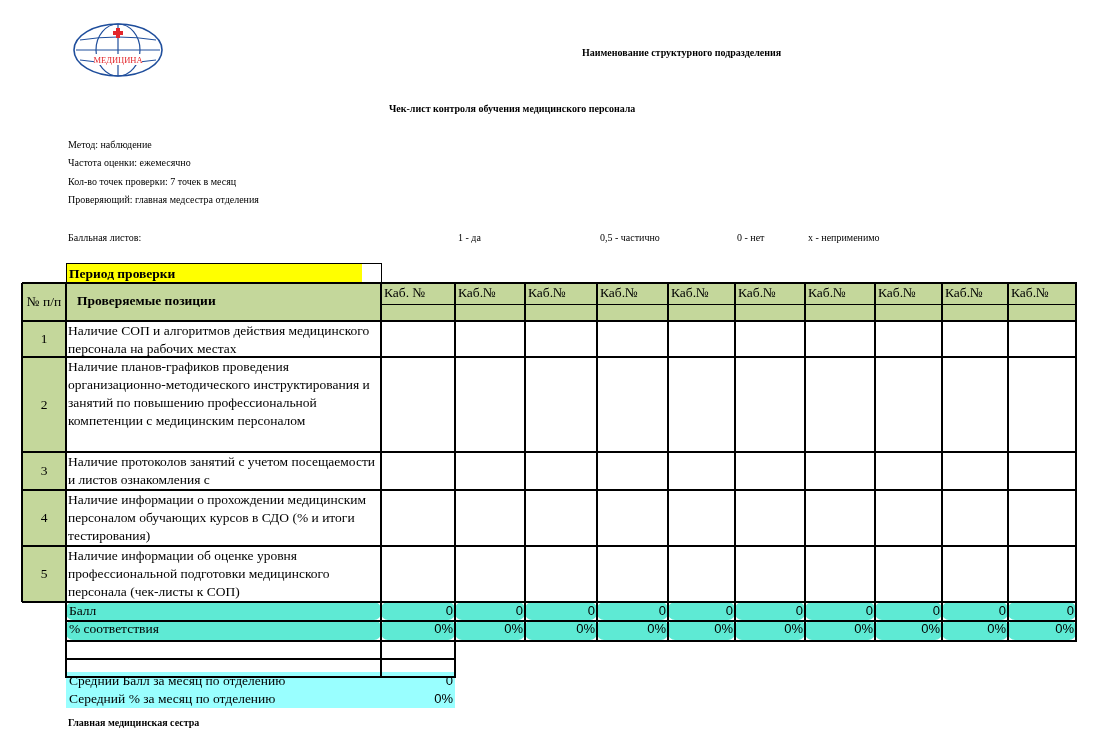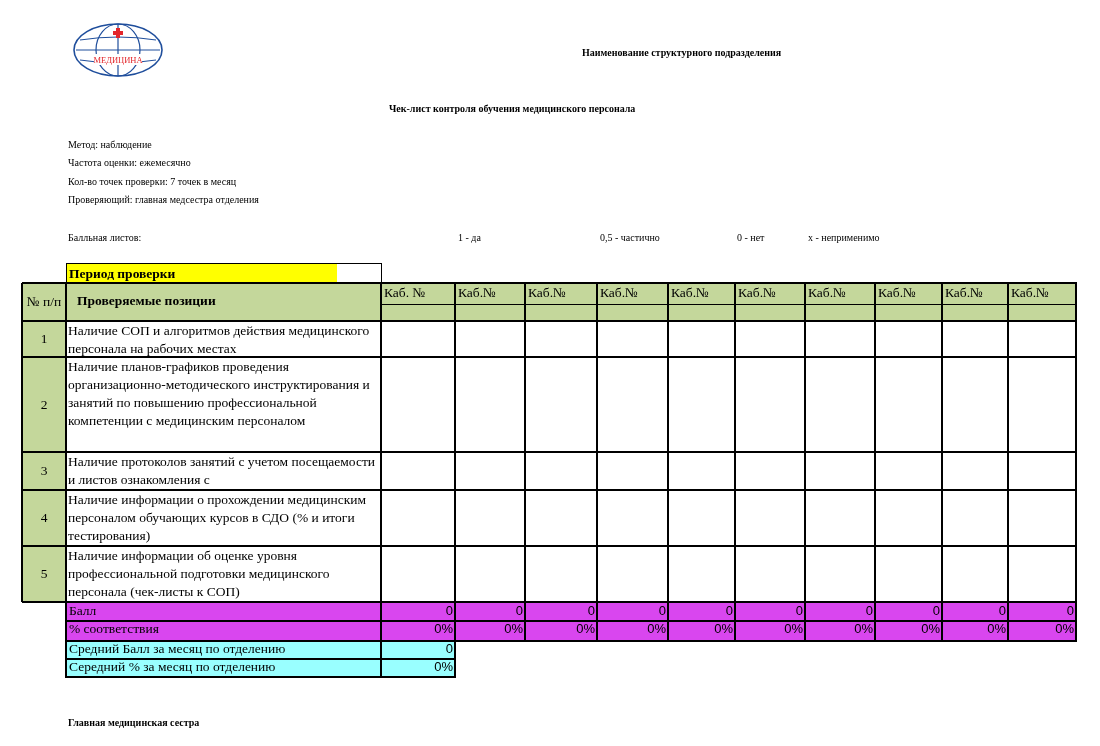--- a/index.html
+++ b/index.html
@@ -3,22 +3,22 @@
 <meta charset="utf-8">
 <style>
   html,body{margin:0;padding:0;background:#fff;}
   body{width:1100px;height:746px;position:relative;overflow:hidden;font-family:"Liberation Serif","DejaVu Serif",serif;color:#000;}
   .abs{position:absolute;}
   .txt{font-size:10px;line-height:18px;white-space:nowrap;}
   .bold{font-weight:bold;}
   .cell{position:absolute;box-sizing:border-box;font-size:13.5px;line-height:18px;overflow:hidden;}
   .green{background:#c4d79b;}
   .yellow{background:#ffff00;}
-  .pink{background:#d946ef;}
-  .cyan{background:#99ffff;}
+  .pink{background:#5eead4;border-radius:7px;}
+  .cyan{background:#99ffff;margin-top:32px;}
   .num{display:flex;align-items:center;justify-content:center;}
   .desc{padding:1px 2px;white-space:normal;}
   .val{font-family:"Liberation Sans","DejaVu Sans",sans-serif;font-size:13px;text-align:right;padding-right:2px;line-height:17px;}
   .hl{position:absolute;background:#000;}
   .logo{position:absolute;left:68px;top:14px;width:100px;height:68px;}
 </style>
 </head>
 <body>
 
 <div class="logo">
@@ -44,21 +44,21 @@
 <div class="abs txt" style="left:68px;top:173px;">Кол-во точек проверки:  7 точек в месяц</div>
 <div class="abs txt" style="left:68px;top:191px;font-family:Liberation Serif, serif;">Проверяющий: главная медсестра отделения</div>
 
 <div class="abs txt" style="left:68px;top:229px;">Балльная листов:</div>
 <div class="abs txt" style="left:458px;top:229px;">1 - да</div>
 <div class="abs txt" style="left:600px;top:229px;">0,5 - частично</div>
 <div class="abs txt" style="left:737px;top:229px;">0 - нет</div>
 <div class="abs txt" style="left:808px;top:229px;">х - неприменимо</div>
 
 <div id="grid">
-    <div class="cell yellow bold" style="left: 66px; top: 264px; width: 271px; height: 19px; padding: 1px 3px;">Период проверки</div>
+    <div class="cell yellow bold" style="left: 66px; top: 264px; width: 296px; height: 19px; padding: 1px 3px;">Период проверки</div>
     <div class="cell green num" style="left: 22px; top: 283px; width: 44px; height: 38px;">№ п/п</div>
     <div class="cell green bold" style="left: 66px; top: 283px; width: 315px; height: 38px; padding: 9px 11px 0px;">Проверяемые позиции</div>
     <div class="cell green" style="left: 381px; top: 283px; width: 74px; height: 21px; padding: 1px 3px;">Каб. №</div>
     <div class="cell green" style="left: 381px; top: 304px; width: 74px; height: 17px;"></div>
     <div class="cell green" style="left: 455px; top: 283px; width: 70px; height: 21px; padding: 1px 3px;">Каб.№</div>
     <div class="cell green" style="left: 455px; top: 304px; width: 70px; height: 17px;"></div>
     <div class="cell green" style="left: 525px; top: 283px; width: 72px; height: 21px; padding: 1px 3px;">Каб.№</div>
     <div class="cell green" style="left: 525px; top: 304px; width: 72px; height: 17px;"></div>
     <div class="cell green" style="left: 597px; top: 283px; width: 71px; height: 21px; padding: 1px 3px;">Каб.№</div>
     <div class="cell green" style="left: 597px; top: 304px; width: 71px; height: 17px;"></div>

